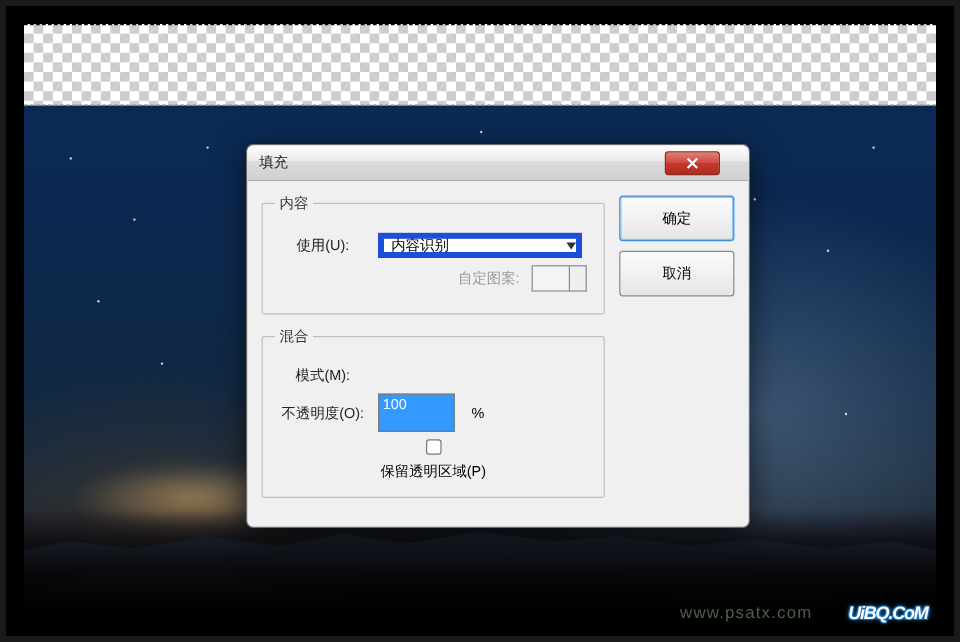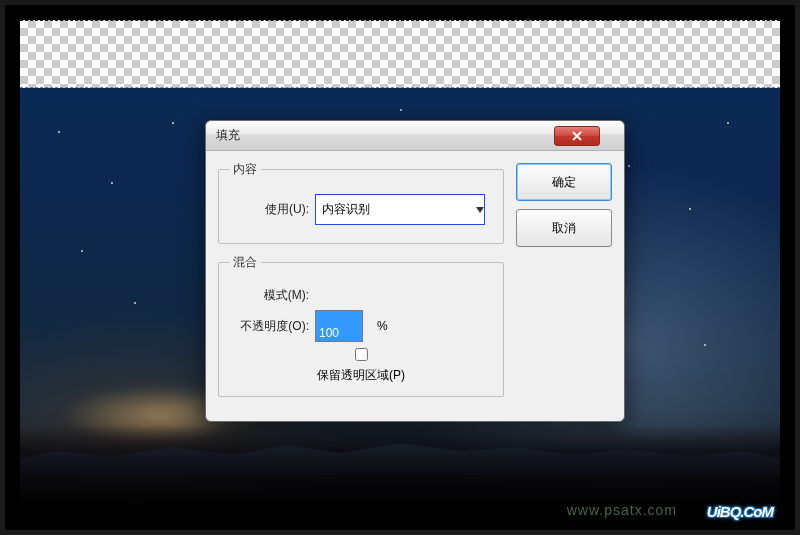--- a/index.html
+++ b/index.html
@@ -67,40 +67,40 @@
   .closebtn svg { width: 12px; height: 12px; }
   .body { padding: 10px 12px 14px 12px; display: flex; gap: 12px; }
   .left { flex: 1; }
   .right { width: 96px; display: flex; flex-direction: column; gap: 8px; padding-top: 2px; }
 
   fieldset {
     border: 1px solid #bfbfbf; border-radius: 2px; padding: 10px 10px 12px 10px; margin-bottom: 10px;
   }
   legend { padding: 0 4px; color: #333; }
   .row { display: flex; align-items: center; margin: 6px 0; gap: 6px; }
-  .row label { width: 80px; text-align: right; color: #222; }
+  .row label { width: 80px; text-align: center; color: #222; }
   .row label.disabled { color: #9a9a9a; }
   .select {
-    flex: 1; max-width: 170px; height: 31px; border: 1px solid #1d4ed8; background: #fff;
+    flex: 1; max-width: 170px; height: 21px; border: 5px solid #1d4ed8; background: #fff;
     display: flex; align-items: center; justify-content: space-between; padding: 0 0 0 6px;
   }
   .select .caret { width: 0; height: 0; border-left: 4px solid transparent; border-right: 4px solid transparent; border-top: 6px solid #333; }
   .swatch-group { display: flex; align-items: center; }
   .swatch {
     width: 32px; height: 22px; border: 1px solid #8a8a8a; background: #fff;
   }
   .swatch.disabled { background: #f4f4f4; }
   .mini-btn {
     width: 14px; height: 22px; border: 1px solid #8a8a8a; border-left: none; background: #efefef;
     display:flex; align-items:center; justify-content:center;
   }
   .mini-btn .caret { border-top-color: #777; }
   .numbox {
-    width: 48px; height: 20px; border: 1px solid #7a7a7a; background: #fff; padding: 15px 3px;
-    color: #000; display: inline-flex; align-items: flex-start;
+    width: 64px; height: 20px; border: 1px solid #7a7a7a; background: #fff; padding: 15px 3px;
+    color: #000; display: inline-flex; align-items: flex-end;
   }
   .numbox.selected { background: #3399ff; color: #fff; }
   .pct { margin-left: 8px; }
   .chk { display: flex; align-items: center; gap: 6px; margin-top: 6px; flex-direction: column; }
   .chk input { width: 13px; height: 13px; }
   .btn {
     height: 38px; border: 1px solid #8a8a8a; border-radius: 3px; background: linear-gradient(to bottom,#fcfcfc,#e5e5e5);
     display: flex; align-items: center; justify-content: center; cursor: pointer;
   }
   .btn.primary { border: 1px solid #3a8edb; box-shadow: 0 0 0 1px #8ec6f0 inset; }
@@ -166,20 +166,29 @@
 
         <fieldset>
           <legend>内容</legend>
           <div class="row">
             <label>使用(U):</label>
             <div class="select">
               <span>内容识别</span>
               <span class="caret"></span>
             </div>
           </div>
+          <div class="row" style="justify-content:flex-end; padding-right:4px;">
+            <label class="disabled" style="width:auto; margin-right:4px;">自定图案:</label>
+            <div class="swatch-group">
+              <div class="swatch disabled"></div>
+              <div class="mini-btn">
+                <span class="caret"></span>
+              </div>
+            </div>
+          </div>
         </fieldset>
 
         <fieldset>
           <legend>混合</legend>
           <div class="row">
             <label>模式(M):</label>
           </div>
           <div class="row">
             <label>不透明度(O):</label>
             <span class="numbox selected">

